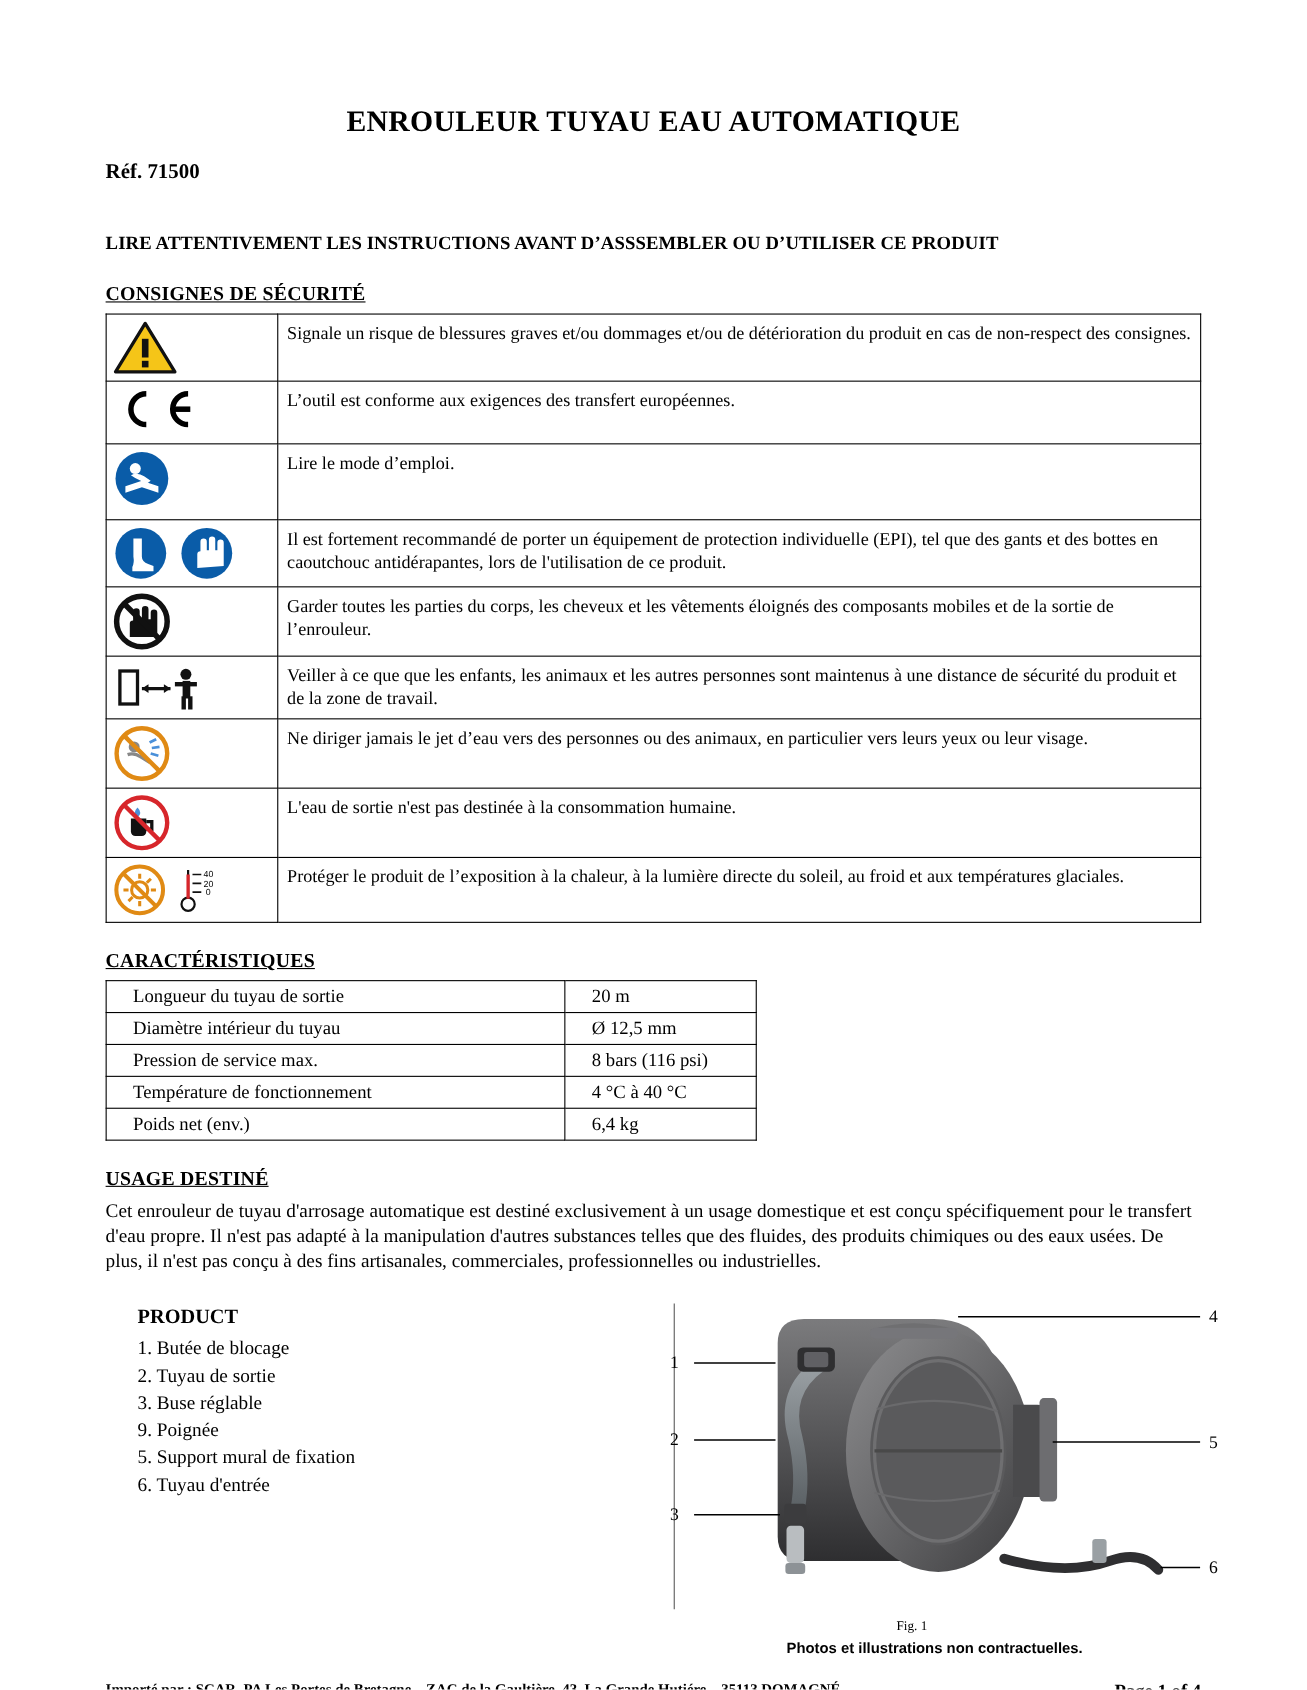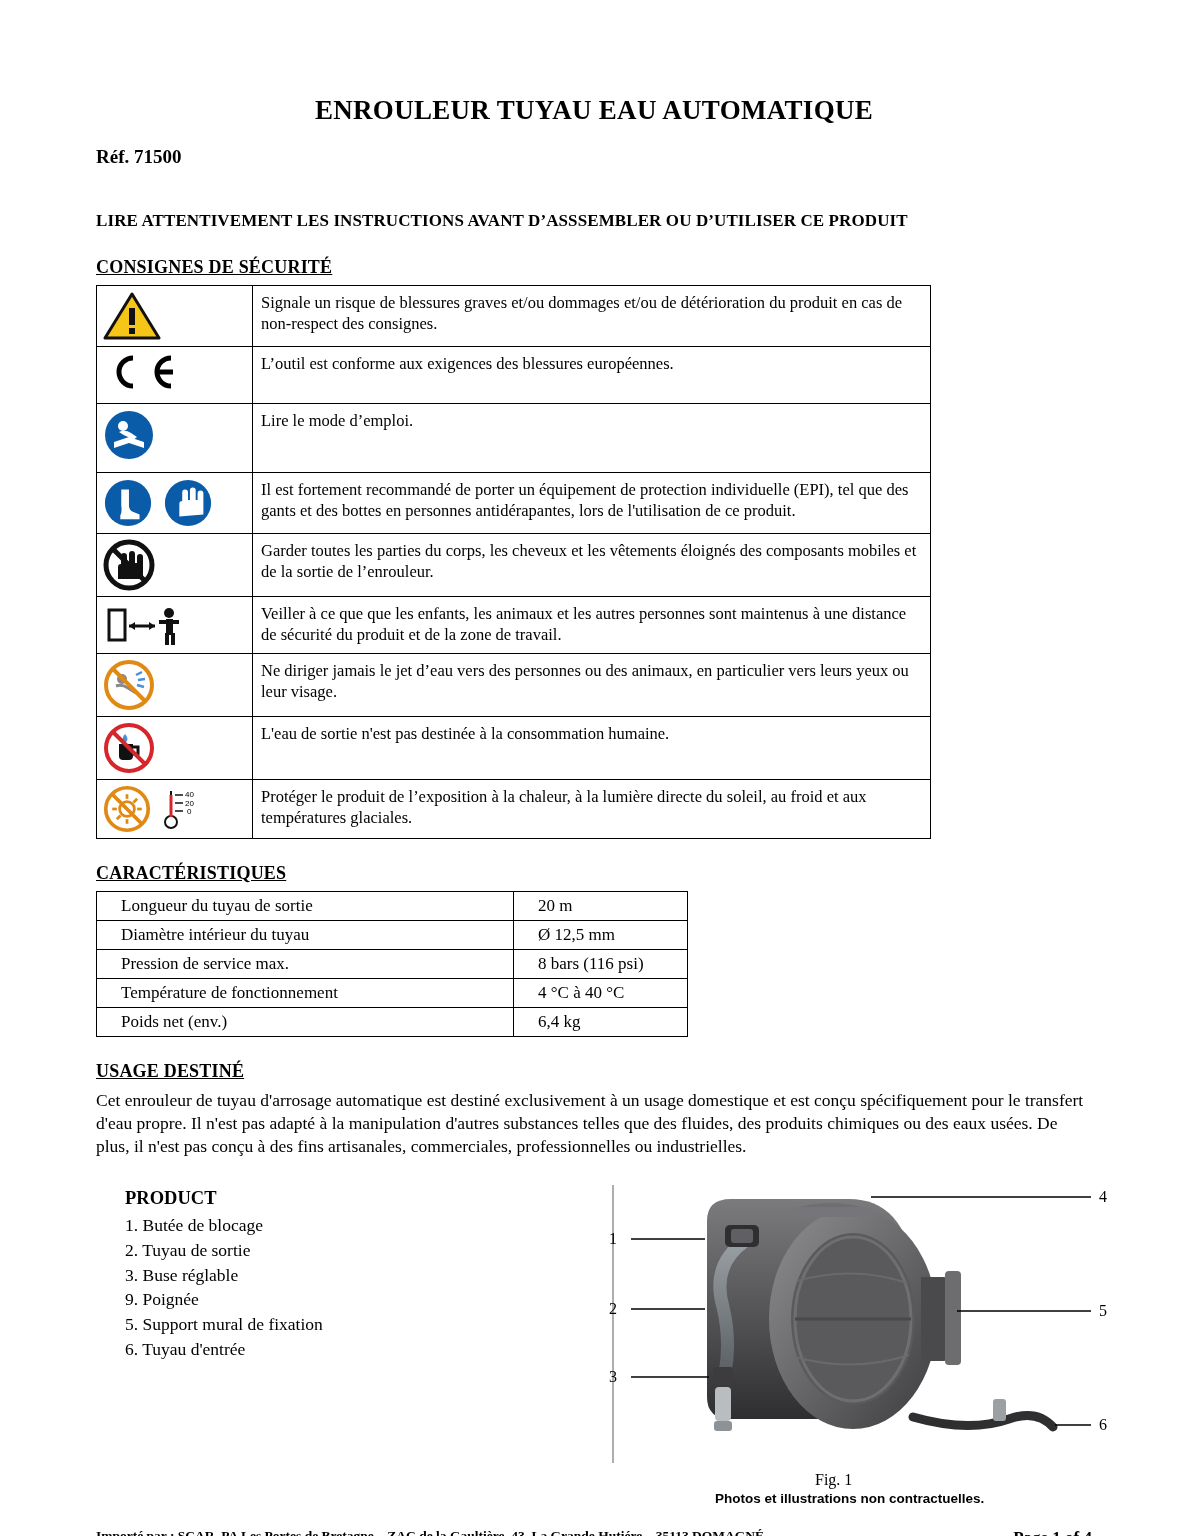--- a/index.html
+++ b/index.html
@@ -48,21 +48,21 @@
     font-weight: bold;
     font-size: 18px;
     margin-top: 24px;
     margin-bottom: 7px;
     letter-spacing: 0.2px;
     text-decoration: underline;
   }
   
   table.safety {
     border-collapse: collapse;
-    width: 835px;
+    width: 996px;
     table-layout: fixed;
     padding-left: 36px;
   }
   table.safety td {
     border: 1px solid #000;
     vertical-align: top;
     padding: 6px 8px 8px 8px;
     font-size: 16.5px;
     line-height: 1.28;
   }
@@ -121,21 +121,21 @@
     position: absolute;
     left: 470px;
     top: -4px;
     width: 530px;
     height: 290px;
   }
   .fig-caption {
     position: absolute;
     left: 690px;
     top: 286px;
-    font-size: 16px;
+    font-size: 12px;
   }
   .fig-note {
     position: absolute;
     left: 590px;
     top: 306px;
     font-size: 13.5px;
     font-family: "Liberation Sans", sans-serif;
     font-weight: bold;
   }
   
@@ -190,21 +190,21 @@
           <div class="icons-row">
             <span>
               <svg width="76" height="40" viewBox="0 0 76 40">
                 <path d="M30 6 A14 14 0 1 0 30 34" fill="none" stroke="#000" stroke-width="5"></path>
                 <path d="M68 6 A14 14 0 1 0 68 34" fill="none" stroke="#000" stroke-width="5"></path>
                 <rect x="54" y="17.5" width="16" height="5" fill="#000"></rect>
               </svg>
             </span>
           </div>
         </td>
-        <td>L’outil est conforme aux exigences des blessures européennes.</td>
+        <td>L’outil est conforme aux exigences des transfert européennes.</td>
       </tr>
 
       <tr>
         <td class="iconcell">
           <div class="icons-row" style="min-height:58px">
             <span>
               <svg width="52" height="52" viewBox="0 0 52 52">
                 <circle cx="26" cy="26" r="24" fill="#0a5ca8"></circle>
                 <path d="M11 33 L26 28 L41 33 L41 39 L26 34 L11 39 Z" fill="#fff"></path>
                 <circle cx="20" cy="17" r="5" fill="#fff"></circle>
@@ -226,21 +226,21 @@
               </svg>
             </span>
             <span>
               <svg width="50" height="50" viewBox="0 0 52 52">
                 <circle cx="26" cy="26" r="24" fill="#0a5ca8"></circle>
                 <path d="M17 40 v-13 q0 -3 3 -3 v-9 q0 -3 3 -3 t3 3 v8 h2 v-10 q0 -3 3 -3 t3 3 v10 h2 v-7 q0 -3 3 -3 t3 3 v22 z" fill="#fff"></path>
               </svg>
             </span>
           </div>
         </td>
-        <td>Il est fortement recommandé de porter un équipement de protection individuelle (EPI), tel que des gants et des bottes en personnes antidérapantes, lors de l'utilisation de ce produit.</td>
+        <td>Il est fortement recommandé de porter un équipement de protection individuelle (EPI), tel que des gants et des bottes en caoutchouc antidérapantes, lors de l'utilisation de ce produit.</td>
       </tr>
 
       <tr>
         <td class="iconcell">
           <div class="icons-row">
             <span>
               <svg width="52" height="52" viewBox="0 0 52 52">
                 <circle cx="26" cy="26" r="23" fill="#fff" stroke="#111" stroke-width="5"></circle>
                 <path d="M15 40 v-12 q0 -3 3 -3 v-8 q0 -3 3 -3 t3 3 v7 h2 v-9 q0 -3 3 -3 t3 3 v9 h2 v-6 q0 -3 3 -3 t3 3 v22 z" fill="#111"></path>
                 <line x1="9" y1="9" x2="43" y2="43" stroke="#111" stroke-width="5"></line>

